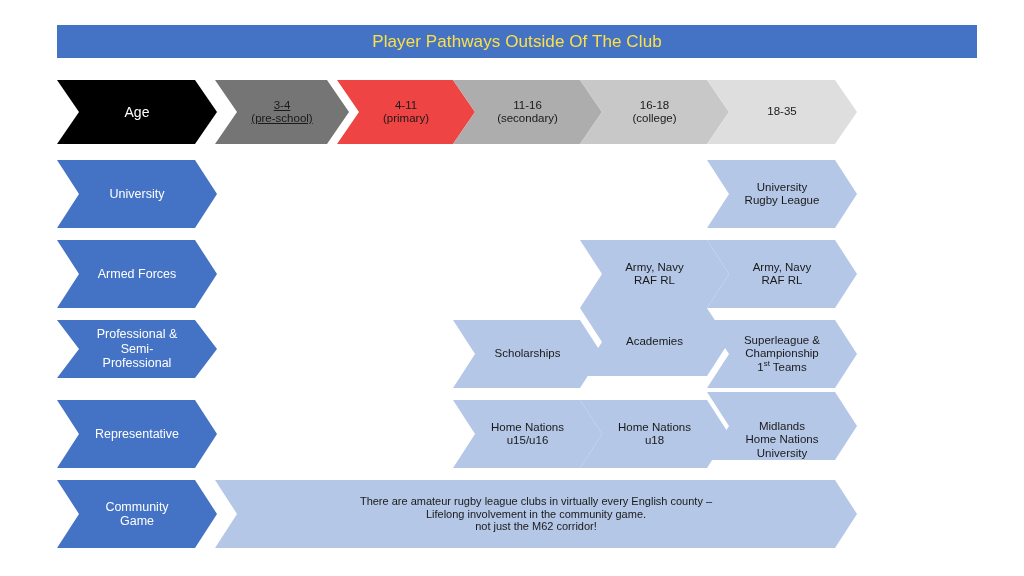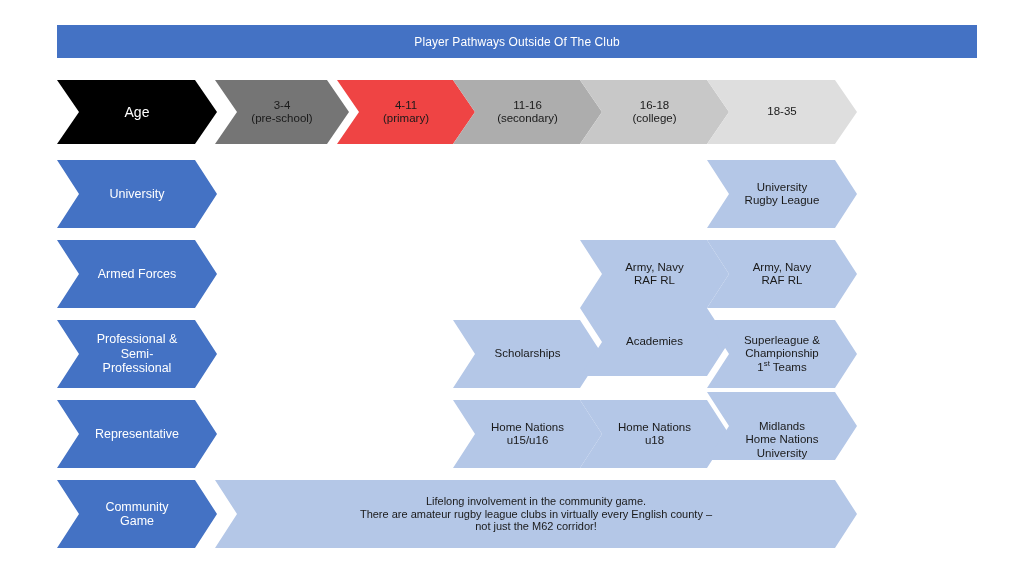--- a/index.html
+++ b/index.html
@@ -21,22 +21,22 @@
     left: 57px;
     top: 25px;
     width: 920px;
     height: 33px;
     background: #4472C4;
     display: flex;
     align-items: center;
     justify-content: center;
   }
   #title-bar .title-text {
-    color: #ffffff;
-    font-size: 12px;
+    color: #fde047;
+    font-size: 17px;
     letter-spacing: 0.1px;
     white-space: nowrap;
   }
 
   
   .chev {
     position: absolute;
     display: flex;
     align-items: center;
     justify-content: center;
@@ -89,21 +89,21 @@
 <div id="title-bar">
   <span class="title-text">Player Pathways Outside Of The Club</span>
 </div>
 
 <div id="age-row">
     <div class="chev age-chev first" style="left: 57px; width: 160px; background: rgb(0, 0, 0); color: rgb(255, 255, 255);">
       <span class="lbl">
         <div>Age</div>
       </span>
     </div>
-    <div class="chev age-chev" style="left: 215px; width: 134px; background: rgb(117, 117, 117); color: rgb(26, 26, 26);">
+    <div class="chev age-chev" style="left: 215px; width: 134px; background: rgb(117, 117, 117); color: rgb(26, 26, 26); text-decoration: underline;">
       <span class="lbl">
         <div>3-4</div>
         <div>(pre-school)</div>
       </span>
     </div>
     <div class="chev age-chev" style="left: 337px; width: 138px; background: #ef4444; color: rgb(26, 26, 26);">
       <span class="lbl">
         <div>4-11</div>
         <div>(primary)</div>
       </span>
@@ -149,21 +149,21 @@
         <div>Army, Navy</div>
         <div>RAF RL</div>
       </span>
     </div>
     <div class="chev content-chev" style="left: 707px; top: 240px; width: 150px; height: 68px;">
       <span class="lbl">
         <div>Army, Navy</div>
         <div>RAF RL</div>
       </span>
     </div>
-    <div class="chev row-label" style="top: 320px; height: 68px;">
+    <div class="chev row-label" style="top: 320px; height: 58px;">
       <span class="lbl">
         <div>Professional &amp;</div>
         <div>Semi-</div>
         <div>Professional</div>
       </span>
     </div>
     <div class="chev content-chev" style="left: 453px; top: 320px; width: 149px; height: 68px;">
       <span class="lbl">
         <div>Scholarships</div>
       </span>
@@ -205,18 +205,18 @@
       </span>
     </div>
     <div class="chev row-label" style="top: 480px; height: 68px;">
       <span class="lbl">
         <div>Community</div>
         <div>Game</div>
       </span>
     </div>
     <div class="chev content-chev wide-text" style="left: 215px; top: 480px; width: 642px; height: 68px;">
       <span class="lbl">
+        <div>There are amateur rugby league clubs in virtually every English county –</div>
         <div>Lifelong involvement in the community game.</div>
-        <div>There are amateur rugby league clubs in virtually every English county –</div>
         <div>not just the M62 corridor!</div>
       </span>
     </div>
   </div>
 
 </body></html>

